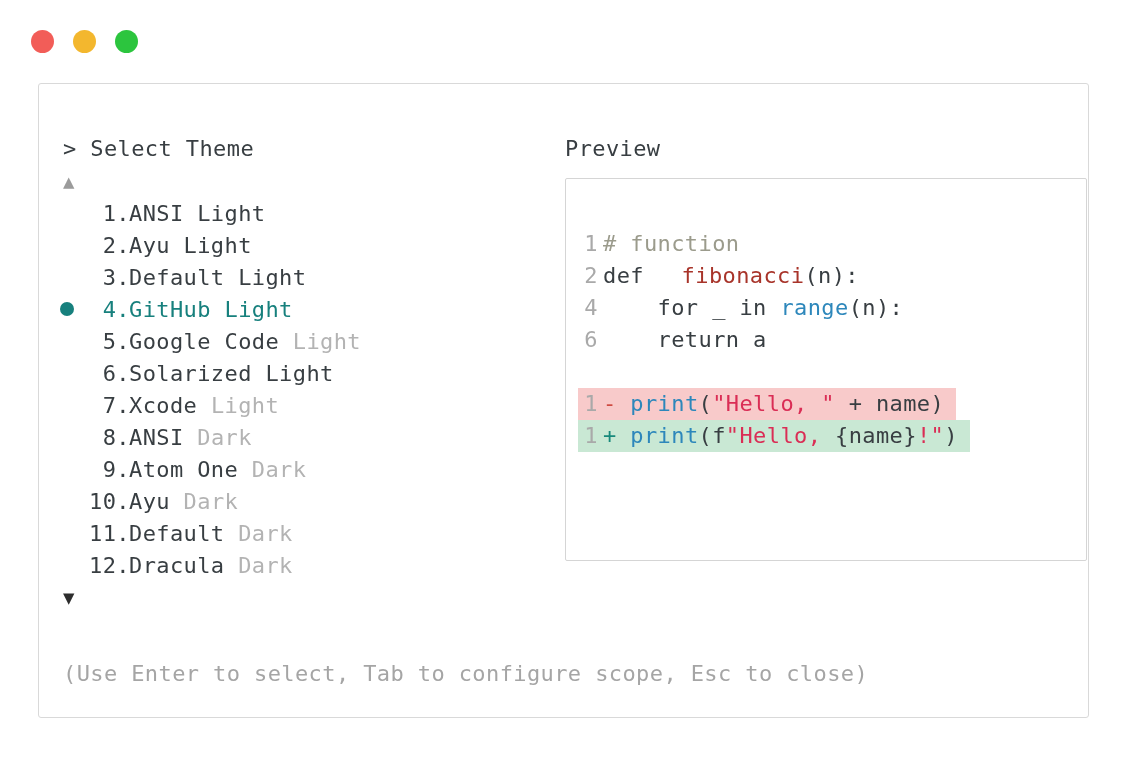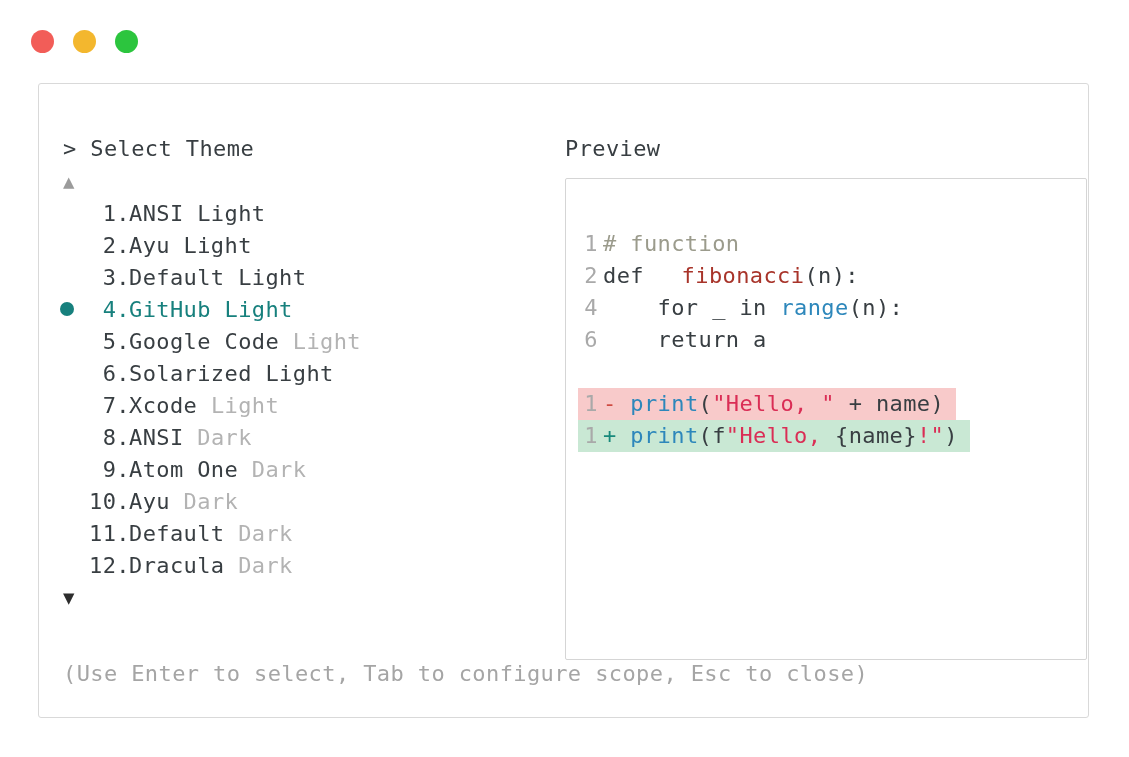--- a/index.html
+++ b/index.html
@@ -24,21 +24,21 @@
   .marker { width:26px; display:flex; align-items:center; }
   .dot { width:14px; height:14px; border-radius:50%; background:#17807d; margin-left:-3px; }
   .num { width:40px; text-align:right; white-space:pre; }
   .iname { white-space:pre; }
   .muted { color:#b3b3b3; }
   .accent { color:#17807d; }
   .hint { margin-top:45px; height:32px; line-height:32px; color:#a5a5a5; white-space:pre; }
   .right-col { position:absolute; left:502px; top:49px;padding-left:24px; }
   .pv-label { height:32px; line-height:32px; color:#383e42; }
   .pv-box {
-    margin-top:13px; width:522px; height:482px; background:#ffffff;
+    margin-top:13px; width:522px; height:383px; background:#ffffff;
     border:1.5px solid #d5d5d5; border-radius:2px; padding:49px 0 0 18px; overflow:hidden;
   }
   .code-line { height:32px; line-height:32px; white-space:pre; }
   .hl { display:inline-block; height:32px; padding:0 12px 0 6px; margin-left:-6px; }
   .hl.removed { background:#f8caca; }
   .hl.added { background:#c9e8d4; }
   .lnum { display:inline-block; width:14px; margin-right:5px; color:#a9a9a9; text-align:right; }
   .tk-plain { color:#383e42; }
   .tk-comment { color:#9b9b8c; }
   .tk-function { color:#a8342a;margin-left:24px; }

